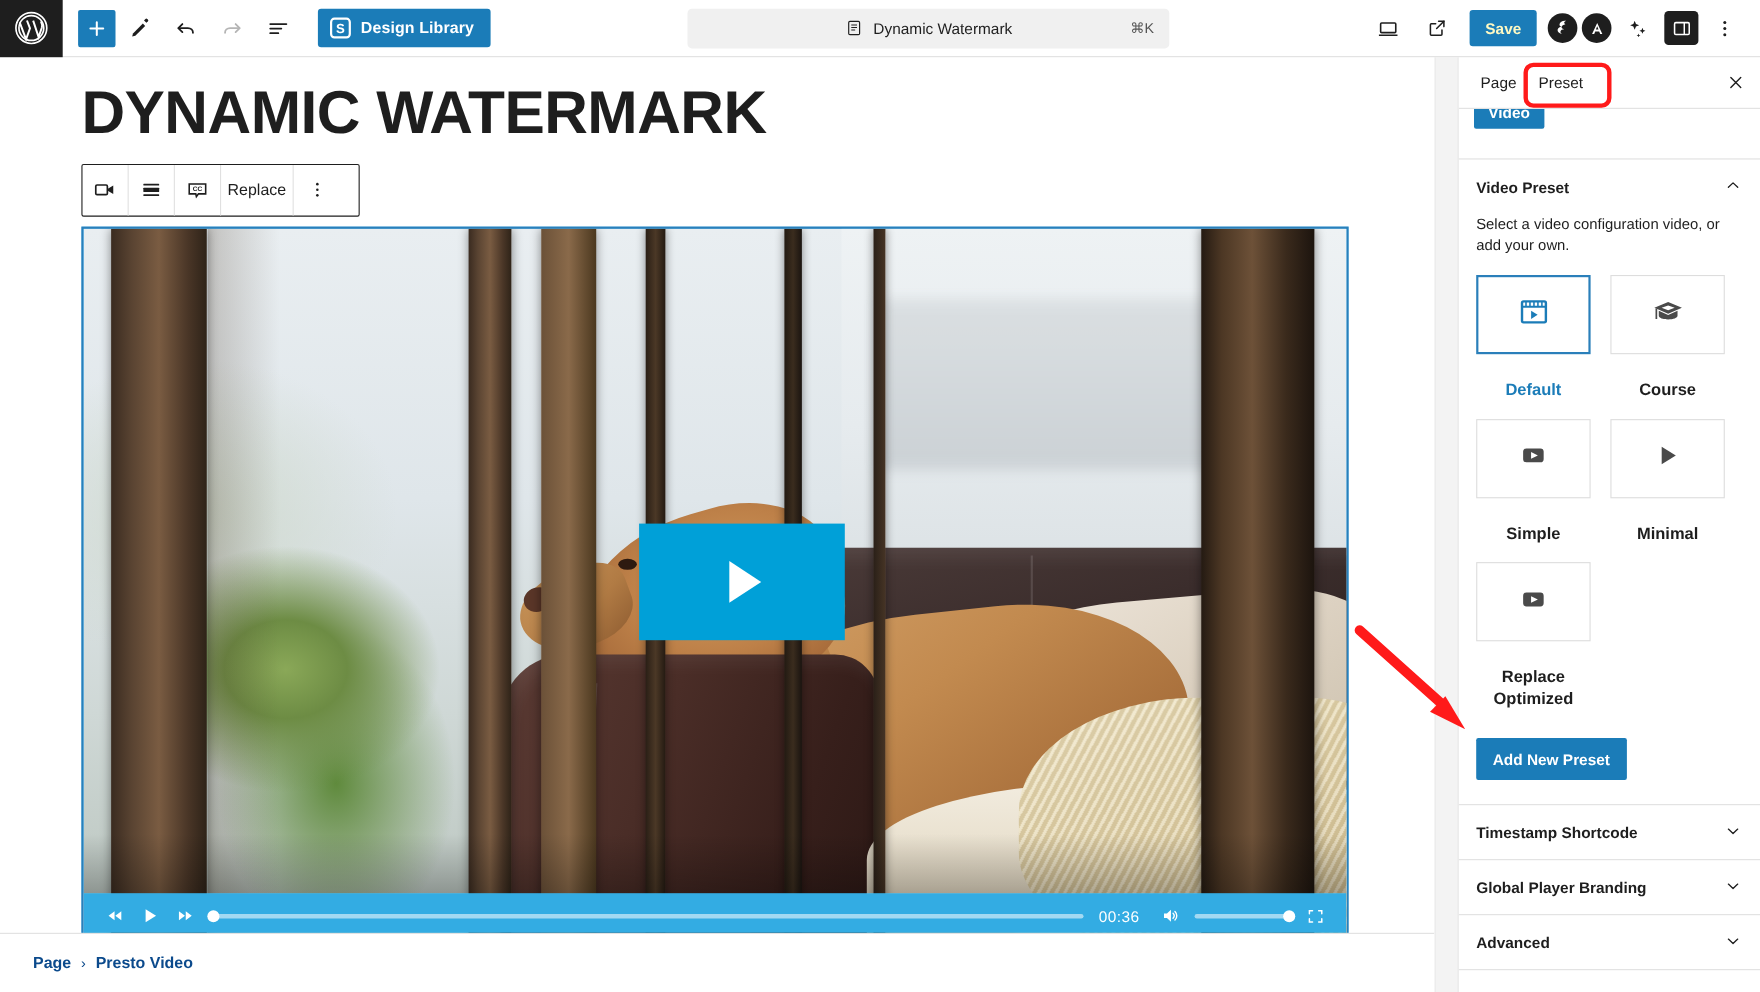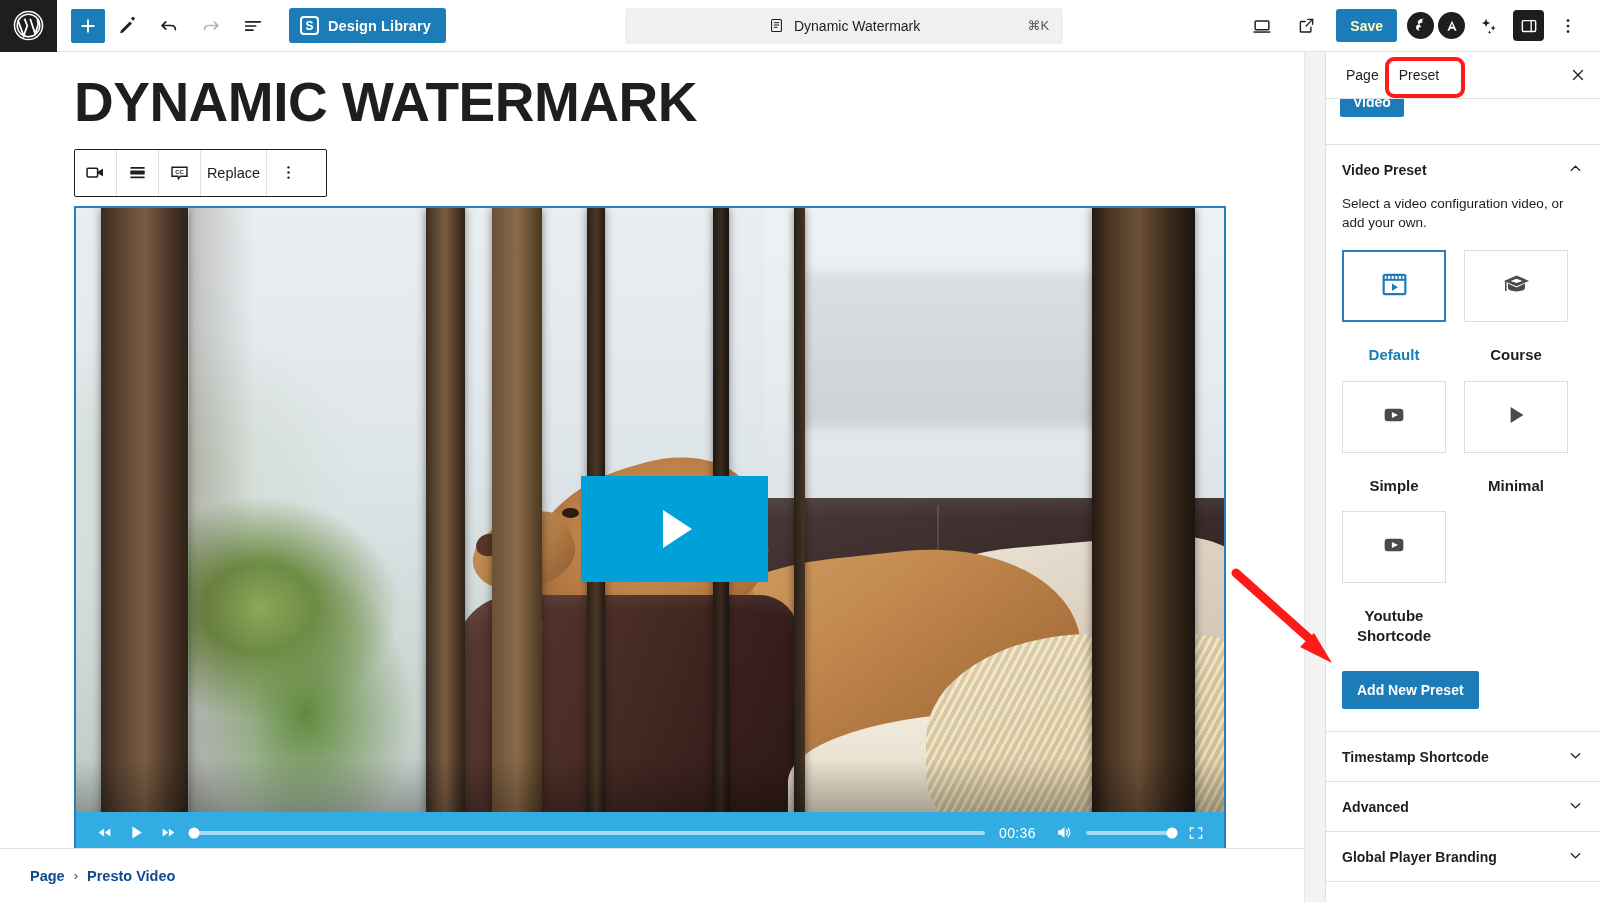--- a/index.html
+++ b/index.html
@@ -620,61 +620,61 @@
 
               <div class="preset">
                 <div class="preset-box">
                   <span>
                     <svg viewBox="0 0 24 24" width="28" height="28">
                       <rect x="4" y="6.6" width="16" height="10.8" rx="2.6" fill="#4a4a4a"></rect>
                       <path d="M10.2 9.4l5.3 2.6-5.3 2.6z" fill="#fff"></path>
                     </svg>
                   </span>
                 </div>
-                <div class="preset-label">Youtube Shortcode</div>
+                <div class="preset-label">Replace Optimized</div>
               </div>
             </div>
 
             <button class="add-preset">Add New Preset</button>
           </div>
         </div>
 
         <div class="panel">
           <div class="panel-head">
             <span>Timestamp Shortcode</span>
             <span>
               <svg viewBox="0 0 24 24" width="17" height="17" fill="none" stroke="#1e1e1e" stroke-width="1.7" stroke-linecap="round" stroke-linejoin="round">
                 <path d="M6 9.5l6 5.7 6-5.7"></path>
               </svg>
             </span>
           </div>
         </div>
 
         <div class="panel">
           <div class="panel-head">
+            <span>Global Player Branding</span>
+            <span>
+              <svg viewBox="0 0 24 24" width="17" height="17" fill="none" stroke="#1e1e1e" stroke-width="1.7" stroke-linecap="round" stroke-linejoin="round">
+                <path d="M6 9.5l6 5.7 6-5.7"></path>
+              </svg>
+            </span>
+          </div>
+        </div>
+
+        <div class="panel">
+          <div class="panel-head">
             <span>Advanced</span>
             <span>
               <svg viewBox="0 0 24 24" width="17" height="17" fill="none" stroke="#1e1e1e" stroke-width="1.7" stroke-linecap="round" stroke-linejoin="round">
                 <path d="M6 9.5l6 5.7 6-5.7"></path>
               </svg>
             </span>
           </div>
         </div>
 
-        <div class="panel">
-          <div class="panel-head">
-            <span>Global Player Branding</span>
-            <span>
-              <svg viewBox="0 0 24 24" width="17" height="17" fill="none" stroke="#1e1e1e" stroke-width="1.7" stroke-linecap="round" stroke-linejoin="round">
-                <path d="M6 9.5l6 5.7 6-5.7"></path>
-              </svg>
-            </span>
-          </div>
-        </div>
-
       </div>
     </div>
   </div>
 
   <div class="anno-rect" style="left:1385px; top:57px; width:80px; height:41px;"></div>
 
   <svg class="anno-arrow" style="left:1228px; top:565px; width:110px; height:105px;" viewBox="0 0 110 105">
     <line x1="8" y1="8" x2="84" y2="76" stroke="#ff1a1a" stroke-width="9" stroke-linecap="round"></line>
     <path d="M104 98 L72 82 L86 68 Z" fill="#ff1a1a"></path>
   </svg>

